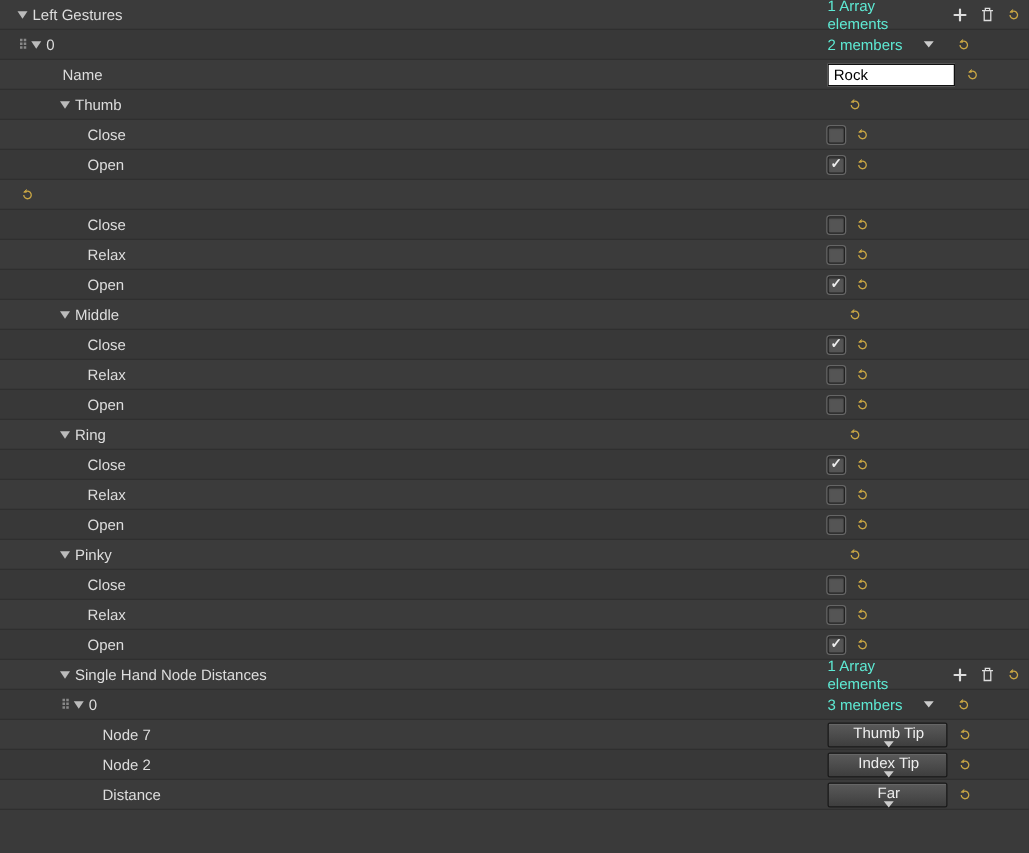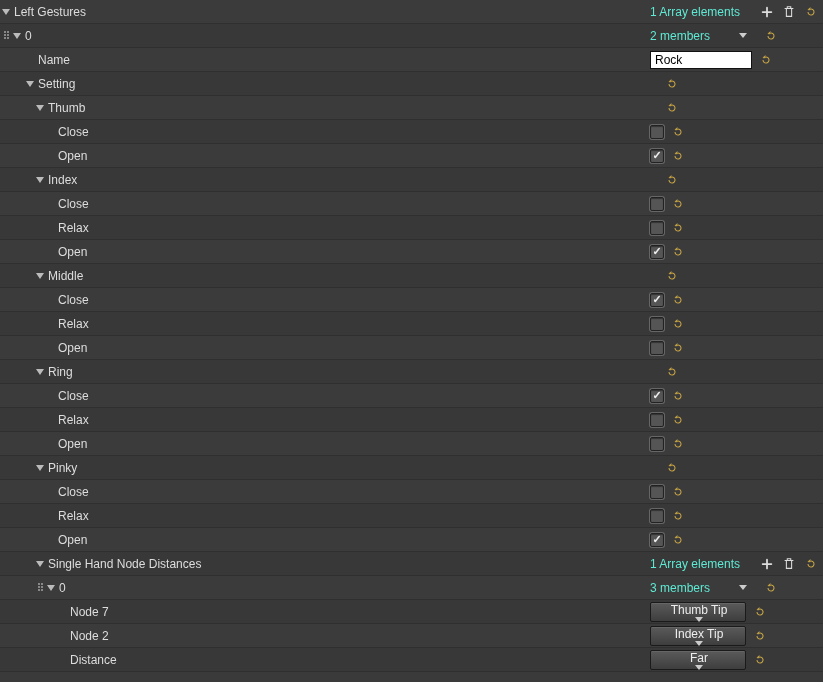--- a/index.html
+++ b/index.html
@@ -20,20 +20,21 @@
     border-bottom: 1px solid #2f2f2f;
   }
   .row:nth-child(odd)  { background: #3b3b3b; }
   .row:nth-child(even) { background: #383838; }
   .label-cell {
     flex: 0 0 650px;
     display: flex;
     align-items: center;
     height: 100%;
     overflow: hidden;
+    margin-left: 12px;
   }
   .value-cell {
     flex: 1;
     display: flex;
     align-items: center;
     gap: 6px;
     height: 100%;
     padding-right: 4px;
   }
   .indent { display:inline-block; height:1px; }
@@ -194,52 +195,36 @@
         <span class="icon revert gold">
           <svg viewBox="0 0 16 16">
             <path d="M4 8a4 4 0 1 0 2-3.5" stroke-width="1.4" fill="none"></path>
             <polyline points="7,2 4,5 7,5"></polyline>
           </svg>
         </span>
       </div>
     </div>
     <div class="row">
       <div class="label-cell">
-        <span class="indent" style="width: 26px;"></span>
-        <span class="caret"></span>
-        <span class="txt">Setting</span>
+        <span class="indent" style="width: 36px;"></span>
+        <span class="caret"></span>
+        <span class="txt">Thumb</span>
       </div>
       <div class="value-cell">
         <span style="width: 8px;"></span>
         <span class="icon revert gold">
           <svg viewBox="0 0 16 16">
             <path d="M4 8a4 4 0 1 0 2-3.5" stroke-width="1.4" fill="none"></path>
             <polyline points="7,2 4,5 7,5"></polyline>
           </svg>
         </span>
       </div>
     </div>
     <div class="row">
       <div class="label-cell">
-        <span class="indent" style="width: 36px;"></span>
-        <span class="caret"></span>
-        <span class="txt">Thumb</span>
-      </div>
-      <div class="value-cell">
-        <span style="width: 8px;"></span>
-        <span class="icon revert gold">
-          <svg viewBox="0 0 16 16">
-            <path d="M4 8a4 4 0 1 0 2-3.5" stroke-width="1.4" fill="none"></path>
-            <polyline points="7,2 4,5 7,5"></polyline>
-          </svg>
-        </span>
-      </div>
-    </div>
-    <div class="row">
-      <div class="label-cell">
         <span class="indent" style="width: 58px;"></span>
         <span class="txt">Close</span>
       </div>
       <div class="value-cell">
         <span class="checkbox"></span>
         <span class="icon revert gold">
           <svg viewBox="0 0 16 16">
             <path d="M4 8a4 4 0 1 0 2-3.5" stroke-width="1.4" fill="none"></path>
             <polyline points="7,2 4,5 7,5"></polyline>
           </svg>
@@ -255,25 +240,20 @@
         <span class="checkbox checked"></span>
         <span class="icon revert gold">
           <svg viewBox="0 0 16 16">
             <path d="M4 8a4 4 0 1 0 2-3.5" stroke-width="1.4" fill="none"></path>
             <polyline points="7,2 4,5 7,5"></polyline>
           </svg>
         </span>
       </div>
     </div>
     <div class="row">
-      <div class="label-cell">
-        <span class="indent" style="width: 36px;"></span>
-        <span class="caret"></span>
-        <span class="txt">Index</span>
-      </div>
       <div class="value-cell">
         <span style="width: 8px;"></span>
         <span class="icon revert gold">
           <svg viewBox="0 0 16 16">
             <path d="M4 8a4 4 0 1 0 2-3.5" stroke-width="1.4" fill="none"></path>
             <polyline points="7,2 4,5 7,5"></polyline>
           </svg>
         </span>
       </div>
     </div>

